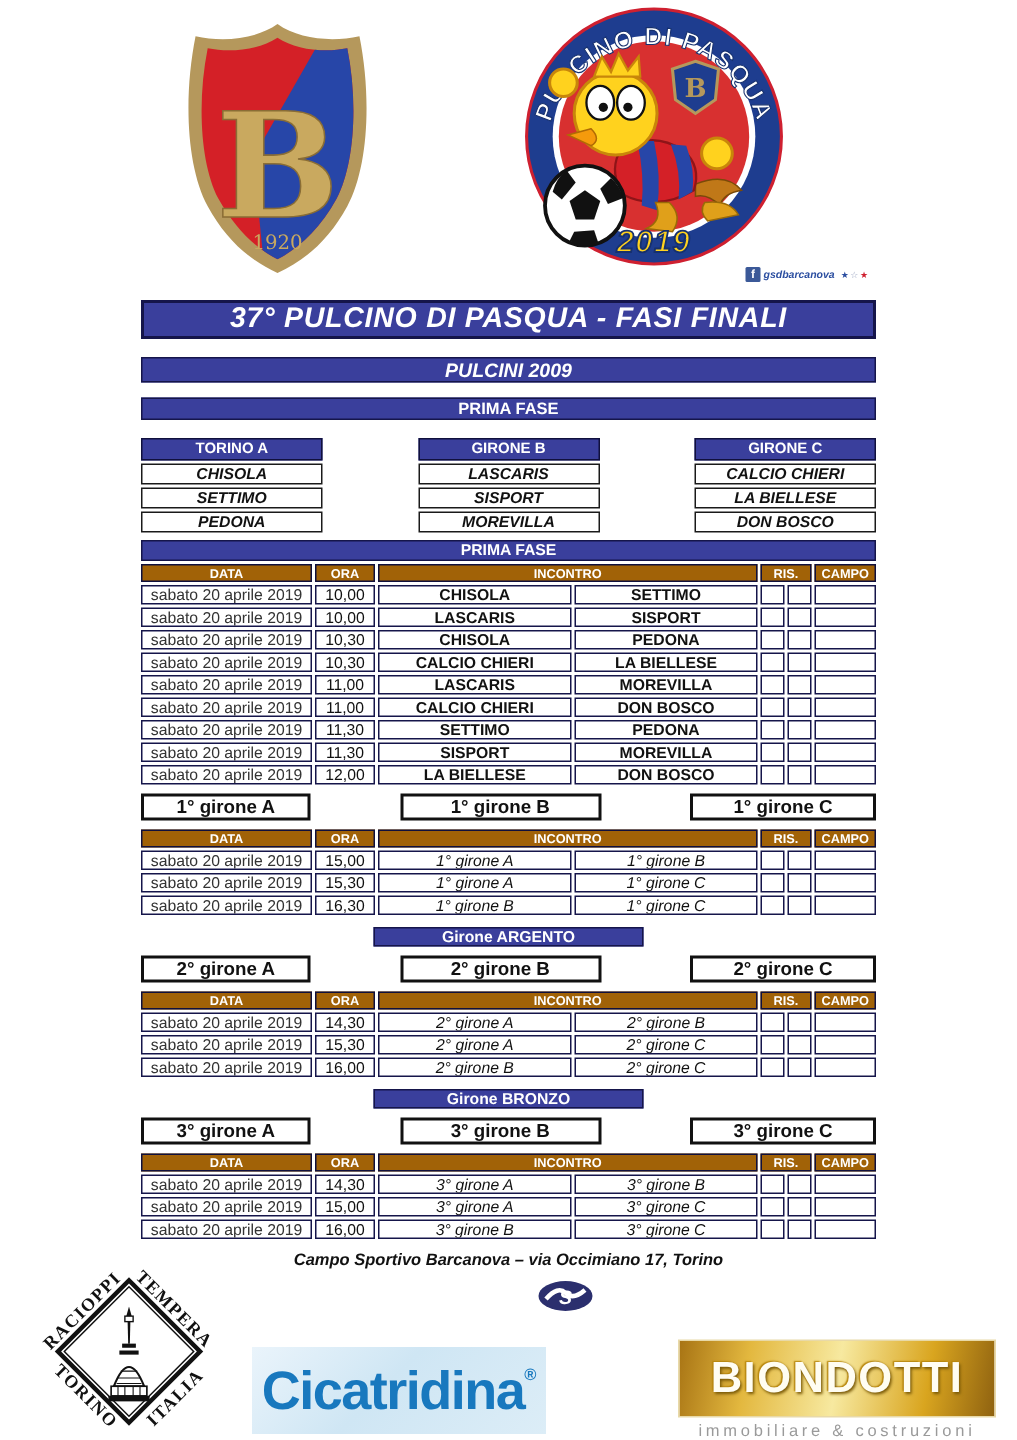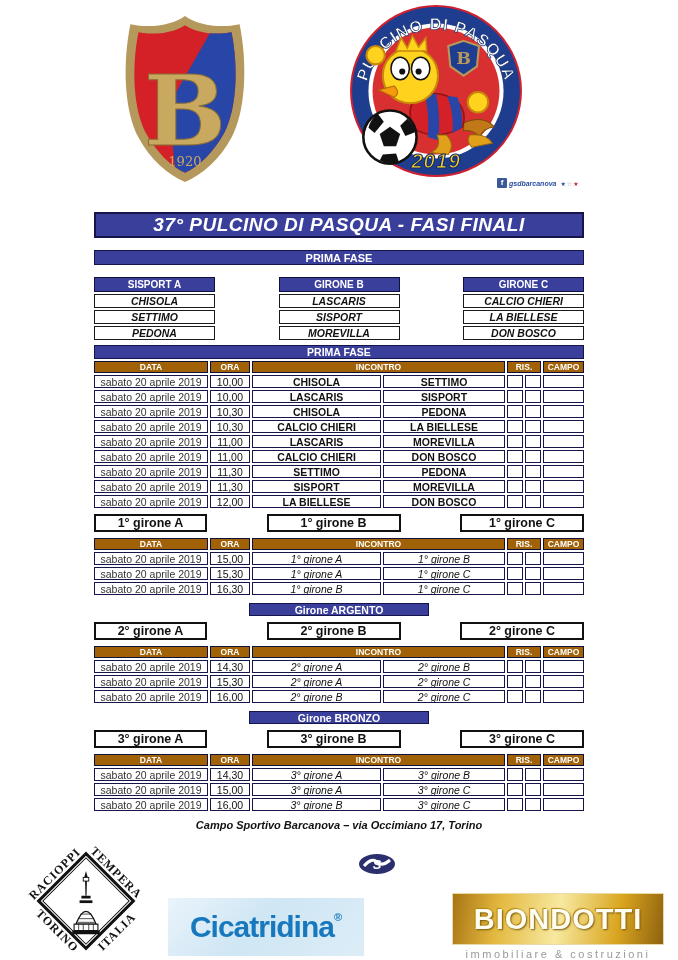--- a/index.html
+++ b/index.html
@@ -15,21 +15,21 @@
   .shield-logo{position:absolute;left:118px;top:12px;width:134px;height:174px;}
   .round-logo{position:absolute;left:349px;top:4px;width:174px;height:174px;}
   .fb-badge{position:absolute;left:497px;top:178px;display:flex;align-items:center;gap:2px;}
   .fb-ic{width:10px;height:10px;background:#3b5998;color:#fff;font-size:8px;font-weight:bold;
          display:flex;align-items:flex-end;justify-content:center;border-radius:1px;line-height:10px;}
   .fb-handle{font-size:7px;font-weight:bold;color:#2b4ea0;font-style:italic;}
   .fb-stars{font-size:6px;letter-spacing:1px;margin-left:2px;}
   .fb-stars .s1{color:#2b4ea0}.fb-stars .s2{color:#9aa4c0}.fb-stars .s3{color:#cf2030}
 
   
-  .content{width:490px;margin:16px auto;}
+  .content{width:490px;margin:4px auto;}
   .bar{background:#3a3f9c;color:#fff;font-weight:bold;text-align:center;
        display:flex;align-items:center;justify-content:center;box-sizing:border-box;}
   .bar-title{height:26px;border:2px solid #15154a;font-size:19px;font-style:italic;
              letter-spacing:.5px;margin-bottom:12px;}
   .bar-sub{height:17px;border:1px solid #15154a;font-size:13px;font-style:italic;margin-bottom:10px;}
   .bar-phase{height:15px;border:1px solid #15154a;font-size:11px;margin-bottom:12px;}
 
   .groups-row{display:flex;justify-content:space-between;margin-bottom:3px;}
   .gtable{width:121px;}
   .ghead{height:13px;line-height:13px;background:#3a3f9c;border:1px solid #10103d;color:#fff;
@@ -76,21 +76,21 @@
 
   .sportassist{position:absolute;left:222px;top:10px;width:310px;text-align:center;}
   .sa-row{display:flex;align-items:center;justify-content:center;gap:9px;}
   .sa-name{color:#2b2f6e;font-size:21px;font-weight:bold;letter-spacing:4px;}
   .sa-tag{margin-top:3px;font-size:8px;font-weight:bold;color:#2b2f6e;letter-spacing:1.6px;}
   .sa-tag .url{text-decoration:underline;cursor:pointer;}
 
   .cicatridina{position:absolute;left:168px;top:55px;width:196px;height:58px;
                background:linear-gradient(135deg,#eaf4fb 0%,#cfe6f4 45%,#dcedf7 100%);
                display:flex;align-items:center;justify-content:center;}
-  .cic-name{font-size:30px;font-weight:bold;color:#1878be;letter-spacing:-1px;}
+  .cic-name{font-size:36px;font-weight:bold;color:#1878be;letter-spacing:-1px;}
   .cic-reg{font-size:11px;font-weight:bold;color:#1878be;vertical-align:top;position:relative;top:-10px;}
 
   .biondotti{position:absolute;left:452px;top:50px;width:212px;border-radius:10px;}
   .bio-box{height:52px;background:linear-gradient(100deg,#a87414 0%,#e3b83f 22%,#f7e9a0 50%,#d9a51f 78%,#8f6210 100%);
            display:flex;align-items:center;justify-content:center;border:1px solid #e8d9a8;box-sizing:border-box;}
   .bio-name{font-size:29px;font-weight:bold;color:#fffdf2;letter-spacing:1px;
             text-shadow:1px 1px 2px #7a5a08, -1px -1px 1px #b8860b;}
   .bio-tag{margin-top:3px;text-align:center;color:#9a9a9a;font-size:11px;letter-spacing:2.5px;}
 </style>
 </head>
@@ -162,25 +162,26 @@
     <div class="fb-badge">
       <span class="fb-ic">f</span>
       <span class="fb-handle">gsdbarcanova</span>
       <span class="fb-stars"><span class="s1">★</span><span class="s2">☆</span><span class="s3">★</span></span>
     </div>
   </header>
 
   <main class="content">
 
     <div class="bar bar-title">37° PULCINO DI PASQUA - FASI FINALI</div>
+    <div class="bar bar-sub">PULCINI 2009</div>
     <div class="bar bar-phase">PRIMA FASE</div>
 
     <div class="groups-row">
       <div class="gtable">
-        <div class="ghead">SISPORT A</div>
+        <div class="ghead">TORINO A</div>
         <div class="gteam">CHISOLA</div>
         <div class="gteam">SETTIMO</div>
         <div class="gteam">PEDONA</div>
       </div>
       <div class="gtable">
         <div class="ghead">GIRONE B</div>
         <div class="gteam">LASCARIS</div>
         <div class="gteam">SISPORT</div>
         <div class="gteam">MOREVILLA</div>
       </div>

